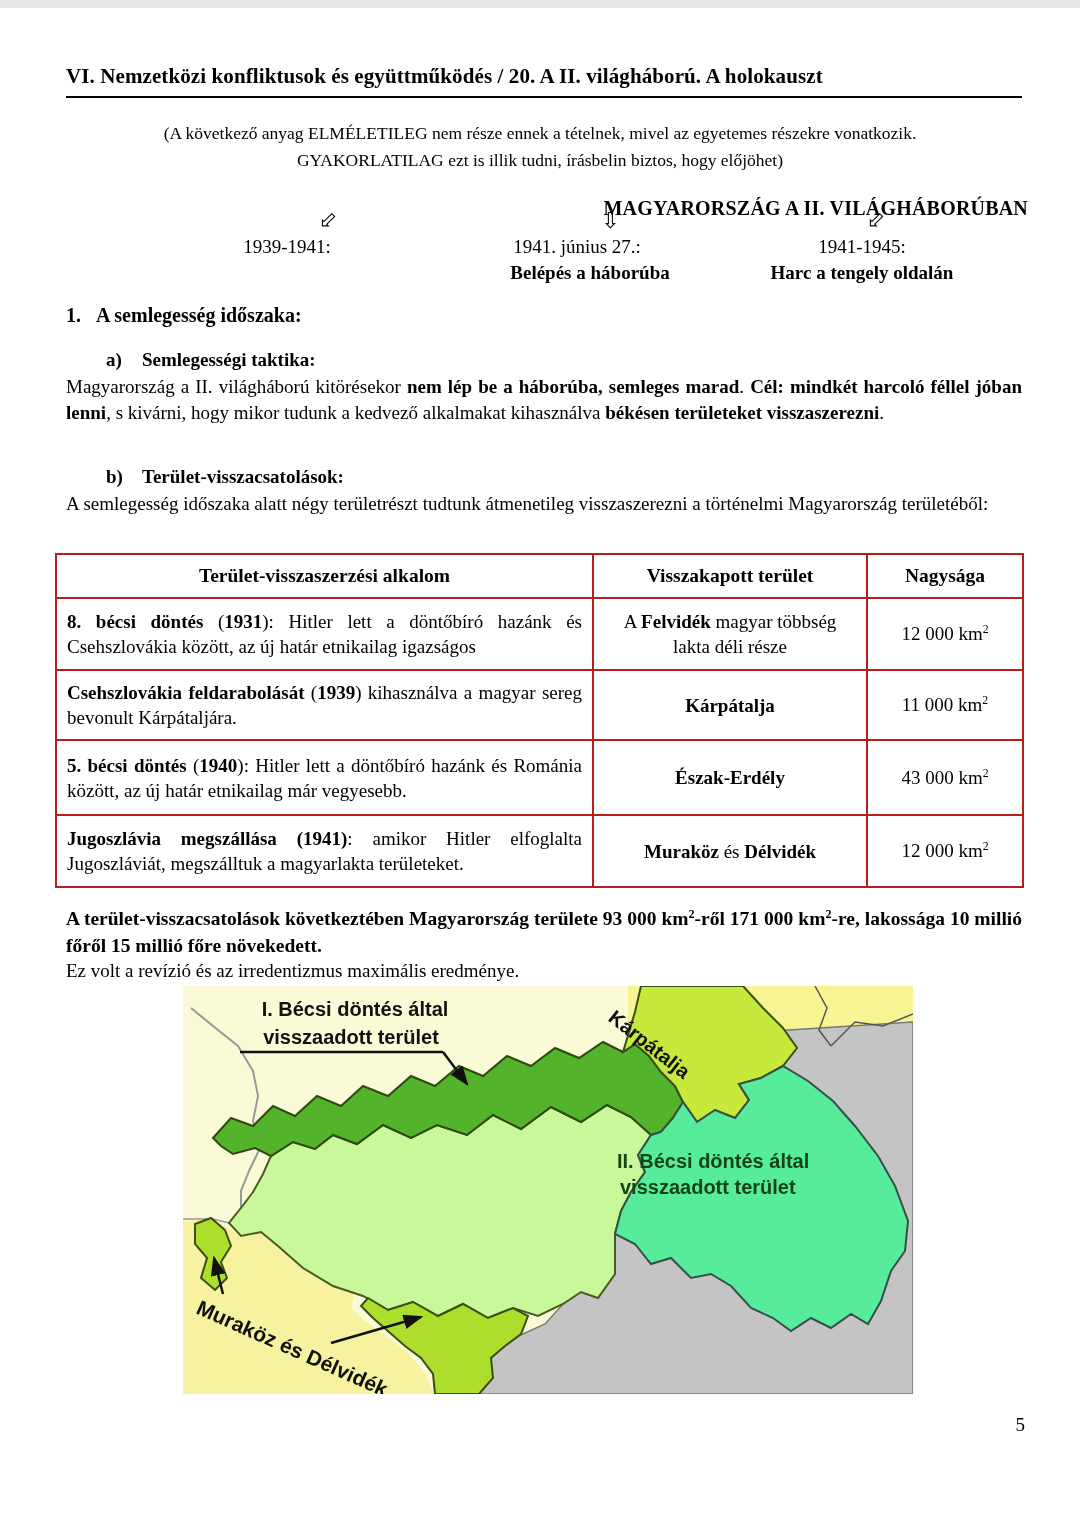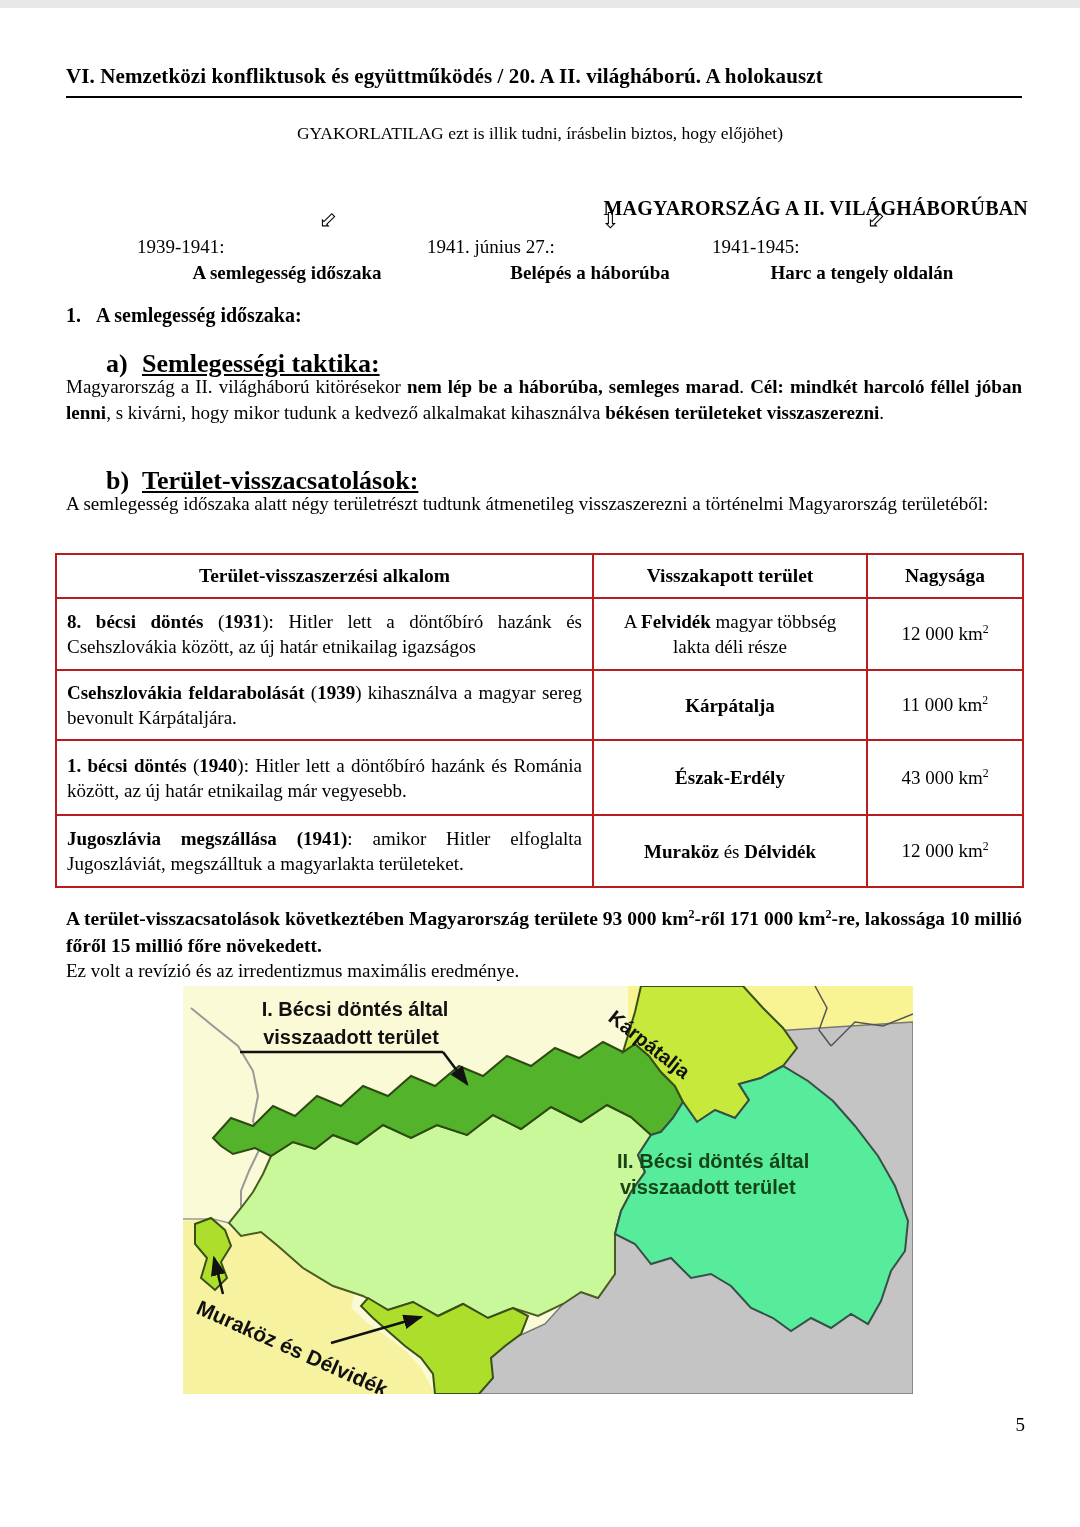--- a/index.html
+++ b/index.html
@@ -25,26 +25,26 @@
   .main-title{
     top:189px; left:52px; width:976px; text-align:right;
     font-size:20px; font-weight:bold; letter-spacing:0.2px;
   }
   
   .tl-arrow{
     font-family:"DejaVu Sans", sans-serif;
     font-size:22px; line-height:1; color:#000;
   }
   .rot45{display:inline-block; transform:rotate(45deg);}
-  .tl-date{width:300px; font-size:19px;}
+  .tl-date{width:300px; text-align:center; font-size:19px;}
   .tl-label{width:320px; text-align:center; font-size:19px; font-weight:bold;}
   
   .sec-h{font-size:20px; font-weight:bold;}
   .sec-h .num{display:inline-block; min-width:30px;}
-  .sub-h{font-size:26px; font-weight:bold;text-decoration:underline;}
+  .sub-h{font-size:19px; font-weight:bold;}
   .sub-h .num{display:inline-block; min-width:36px;}
   
   .par{
     font-size:19px; line-height:26px; text-align:justify;
   }
   sup{font-size:62%; line-height:0; vertical-align:super;}
   
   table.terr{
     border-collapse:collapse; table-layout:fixed;
     font-size:19px;
@@ -68,34 +68,34 @@
   .pagenum{top:1406px; left:985px; width:40px; text-align:right; font-size:19px;}
 </style>
 </head>
 <body>
 
 <div class="page">
 
   <div class="abs doc-title">VI. Nemzetközi konfliktusok és együttműködés / 20. A II. világháború. A holokauszt</div>
 
   <div class="abs note">
+    <div>(A következő anyag ELMÉLETILEG nem része ennek a tételnek, mivel az egyetemes részekre vonatkozik.</div>
     <div>GYAKORLATILAG ezt is illik tudni, írásbelin biztos, hogy előjöhet)</div>
   </div>
 
   <div class="abs main-title">MAGYARORSZÁG A II. VILÁGHÁBORÚBAN</div>
 
   <span class="abs tl-arrow" style="top:202px;left:318px;"><span class="rot45">⇩</span></span>
   <span class="abs tl-arrow" style="top:202px;left:601px;"><span>⇩</span></span>
   <span class="abs tl-arrow" style="top:202px;left:866px;"><span class="rot45">⇩</span></span>
 
   <div class="abs tl-date" style="top:228px;left:137px;">1939-1941:</div>
   <div class="abs tl-date" style="top:228px;left:427px;">1941. június 27.:</div>
   <div class="abs tl-date" style="top:228px;left:712px;">1941-1945:</div>
 
-  <div class="abs tl-label" style="top:254px;left:127px;">A semlegesség időszaka</div>
   <div class="abs tl-label" style="top:254px;left:430px;">Belépés a háborúba</div>
   <div class="abs tl-label" style="top:254px;left:702px;">Harc a tengely oldalán</div>
 
   <div class="abs sec-h" style="top:296px;left:66px;">
     <span class="num">1.</span><span>A semlegesség időszaka:</span>
   </div>
 
   <div class="abs sub-h" style="top:341px;left:106px;">
     <span class="num">a)</span><span>Semlegességi taktika:</span>
   </div>
@@ -124,21 +124,21 @@
       <td class="c-desc rich"><span style="font-weight: bold;">8. bécsi döntés</span><span> (</span><span style="font-weight: bold;">1931</span><span>): Hitler lett a döntőbíró hazánk és Csehszlovákia között, az új határ etnikailag igazságos</span></td>
       <td class="c-terr rich"><span>A </span><span style="font-weight: bold;">Felvidék</span><span> magyar többség lakta déli része</span></td>
       <td class="c-size rich"><span>12 000 km</span><sup>2</sup></td>
     </tr>
     <tr style="height:70px;">
       <td class="c-desc rich"><span style="font-weight: bold;">Csehszlovákia feldarabolását</span><span> (</span><span style="font-weight: bold;">1939</span><span>) kihasználva a magyar sereg bevonult Kárpátaljára.</span></td>
       <td class="c-terr rich"><span style="font-weight: bold;">Kárpátalja</span></td>
       <td class="c-size rich"><span>11 000 km</span><sup>2</sup></td>
     </tr>
     <tr style="height:75px;">
-      <td class="c-desc rich"><span style="font-weight: bold;">1. bécsi döntés</span><span> (</span><span style="font-weight: bold;">1940</span><span>): Hitler lett a döntőbíró hazánk és Románia között, az új határ etnikailag már vegyesebb.</span></td>
+      <td class="c-desc rich"><span style="font-weight: bold;">5. bécsi döntés</span><span> (</span><span style="font-weight: bold;">1940</span><span>): Hitler lett a döntőbíró hazánk és Románia között, az új határ etnikailag már vegyesebb.</span></td>
       <td class="c-terr rich"><span style="font-weight: bold;">Észak-Erdély</span></td>
       <td class="c-size rich"><span>43 000 km</span><sup>2</sup></td>
     </tr>
     <tr style="height:72px;border-radius:10px;">
       <td class="c-desc rich"><span style="font-weight: bold;">Jugoszlávia megszállása (1941)</span><span>: amikor Hitler elfoglalta Jugoszláviát, megszálltuk a magyarlakta területeket.</span></td>
       <td class="c-terr rich"><span style="font-weight: bold;">Muraköz</span><span> és </span><span style="font-weight: bold;">Délvidék</span></td>
       <td class="c-size rich"><span>12 000 km</span><sup>2</sup></td>
     </tr>
   </tbody>
     </table>

